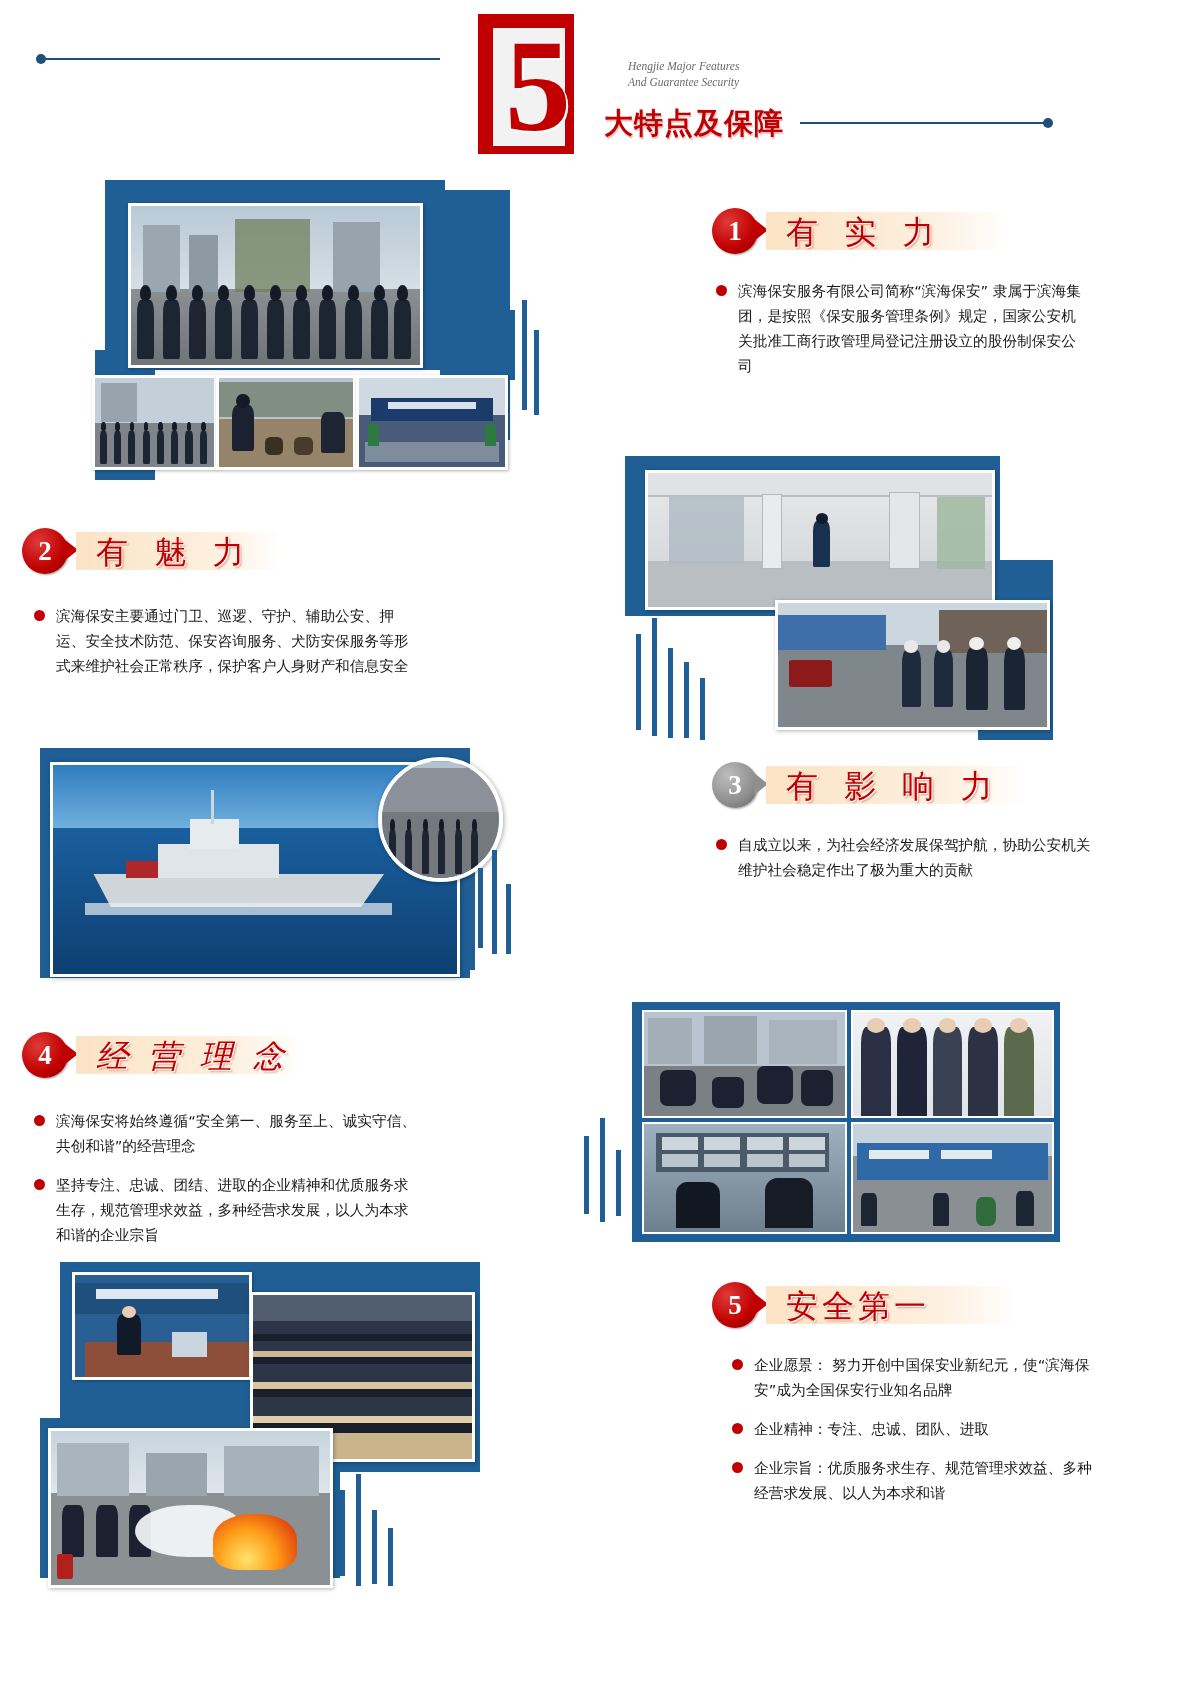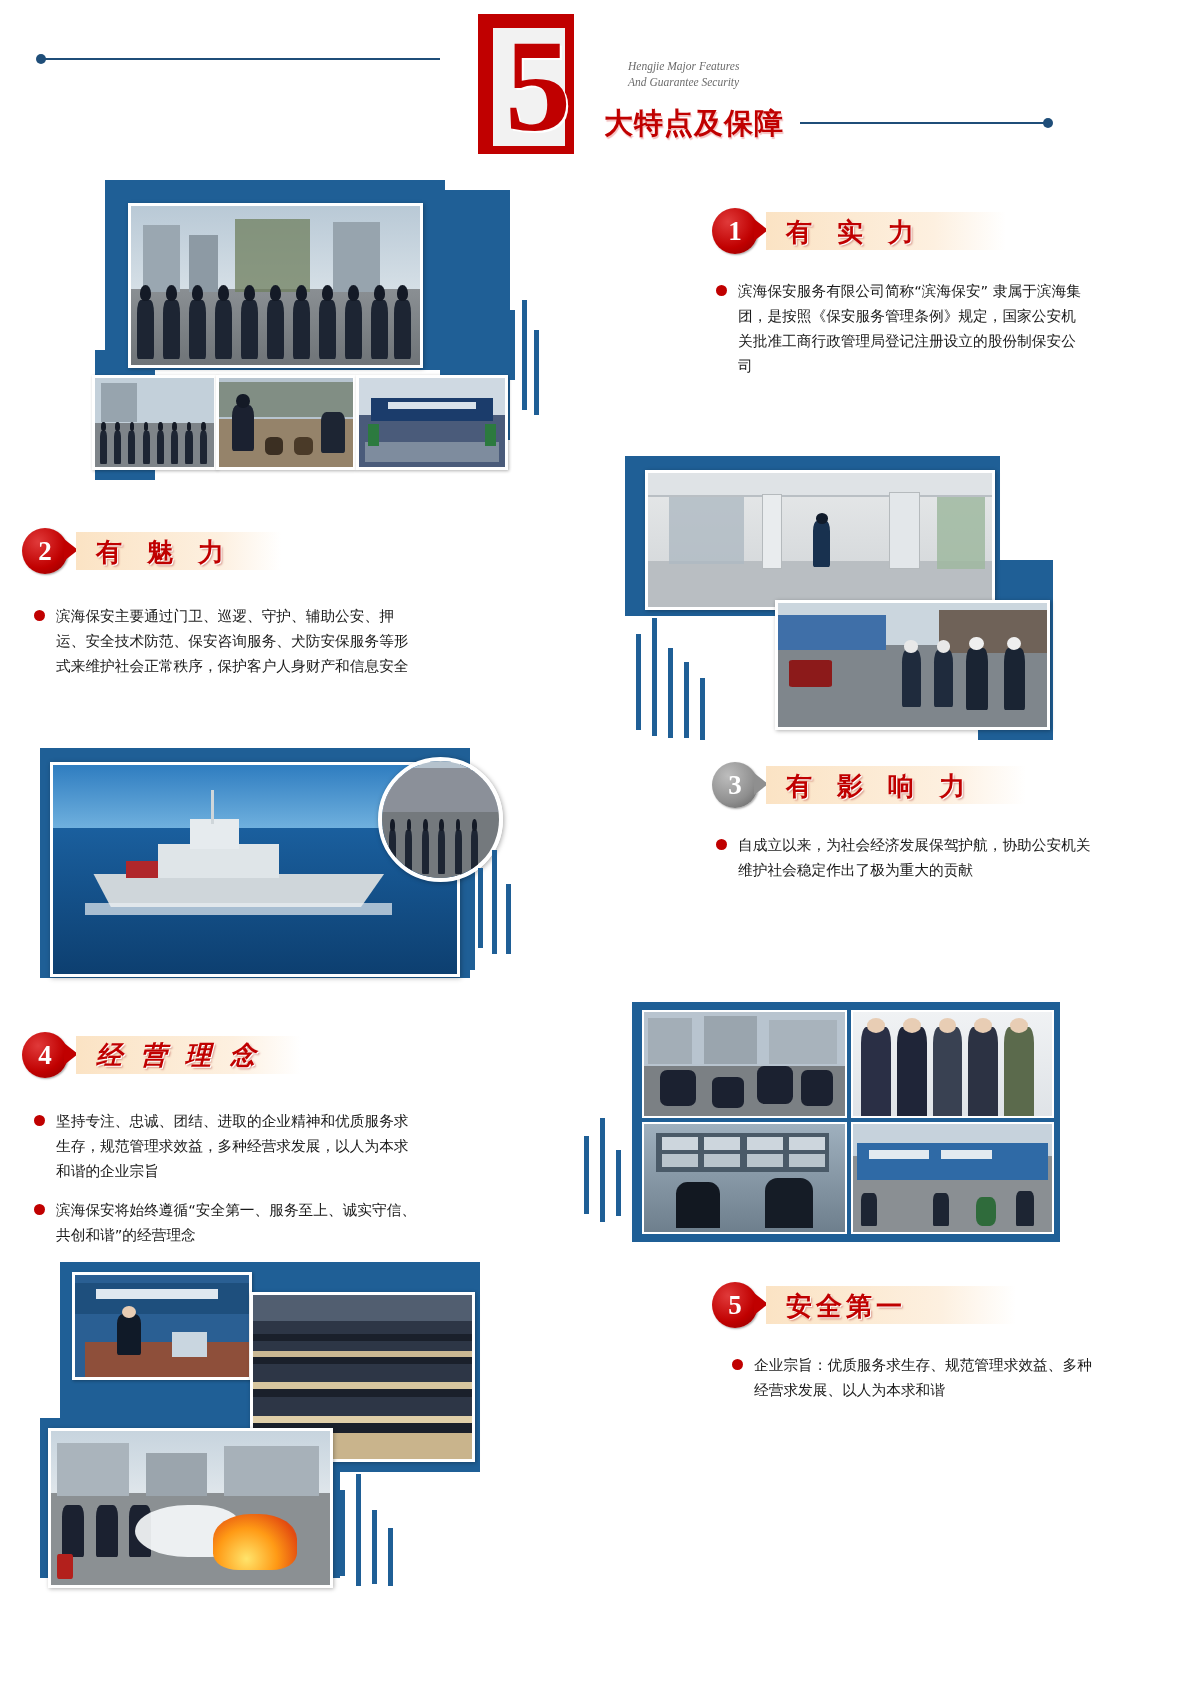--- a/index.html
+++ b/index.html
@@ -86,21 +86,21 @@
     border-bottom: 11px solid transparent;
     border-left: 14px solid #c00000;
   }
   .head-band {
     position: absolute; left: 54px; top: 4px; height: 38px;
     background: linear-gradient(to right, #fbe3c4 0%, #fdf0e0 70%, #ffffff 100%);
   }
   .head-text {
     position: absolute; left: 74px; top: 7px; height: 34px;
     line-height: 34px;
-    font-size: 26px; font-weight: bold; color: #c00000;
+    font-size: 32px; font-weight: normal; color: #c00000;
     letter-spacing: 8px;
     text-shadow: 1px 1px 0 #ffffff, 2px 2px 2px rgba(150,0,0,.35);
     font-family: "DejaVu Sans", sans-serif;
     white-space: nowrap;
   }
   .badge-grey {
     background: radial-gradient(circle at 35% 30%, #bdbdbd 0%, #8f8f8f 60%, #5f5f5f 100%);
   }
   .badge-arrow-grey { border-left-color: #8f8f8f; }
 
@@ -410,24 +410,24 @@
 </div>
 
 <div class="sec-head" style="left:22px; top:1032px; width:290px;">
   <div class="badge">4</div>
   <div class="badge-arrow"></div>
   <div class="head-band" style="width:225px;"></div>
   <div class="head-text" style="font-family:'Liberation Serif',serif; font-style:italic; letter-spacing:6px;">经 营 理 念</div>
 </div>
 <div class="bullets" style="left:30px; top:1108px; width:390px;">
   <div class="bullet">
+      <p>滨海保安将始终遵循“安全第一、服务至上、诚实守信、共创和谐”的经营理念</p>
+    </div>
+  <div class="bullet">
       <p>坚持专注、忠诚、团结、进取的企业精神和优质服务求生存，规范管理求效益，多种经营求发展，以人为本求和谐的企业宗旨</p>
-    </div>
-  <div class="bullet">
-      <p>滨海保安将始终遵循“安全第一、服务至上、诚实守信、共创和谐”的经营理念</p>
     </div>
 </div>
 
 <div>
   <div class="frame" style="left:60px; top:1262px; width:420px; height:210px;"></div>
   <div class="frame" style="left:40px; top:1418px; width:300px; height:160px;"></div>
 
   <div class="photo" style="left:72px; top:1272px; width:180px; height:108px; border:3px solid #fff; box-shadow:1px 1px 3px rgba(0,0,0,.3);">
     <div style="position:absolute;inset:0;background:#2a5f93;"></div>
     <div style="position:absolute;left:0;top:8%;width:100%;height:30%;background:#1e4f7d;"></div>
@@ -478,15 +478,21 @@
 </div>
 
 <div class="sec-head" style="left:712px; top:1282px; width:300px;">
   <div class="badge">5</div>
   <div class="badge-arrow"></div>
   <div class="head-band" style="width:250px;"></div>
   <div class="head-text" style="letter-spacing:4px;">安全第一</div>
 </div>
 <div class="bullets" style="left:728px; top:1352px; width:378px;">
   <div class="bullet">
+      <p>企业愿景：  努力开创中国保安业新纪元，使“滨海保安”成为全国保安行业知名品牌</p>
+    </div>
+  <div class="bullet">
+      <p>企业精神：专注、忠诚、团队、进取</p>
+    </div>
+  <div class="bullet">
       <p>企业宗旨：优质服务求生存、规范管理求效益、多种经营求发展、以人为本求和谐</p>
     </div>
 </div>
 
 </body></html>

